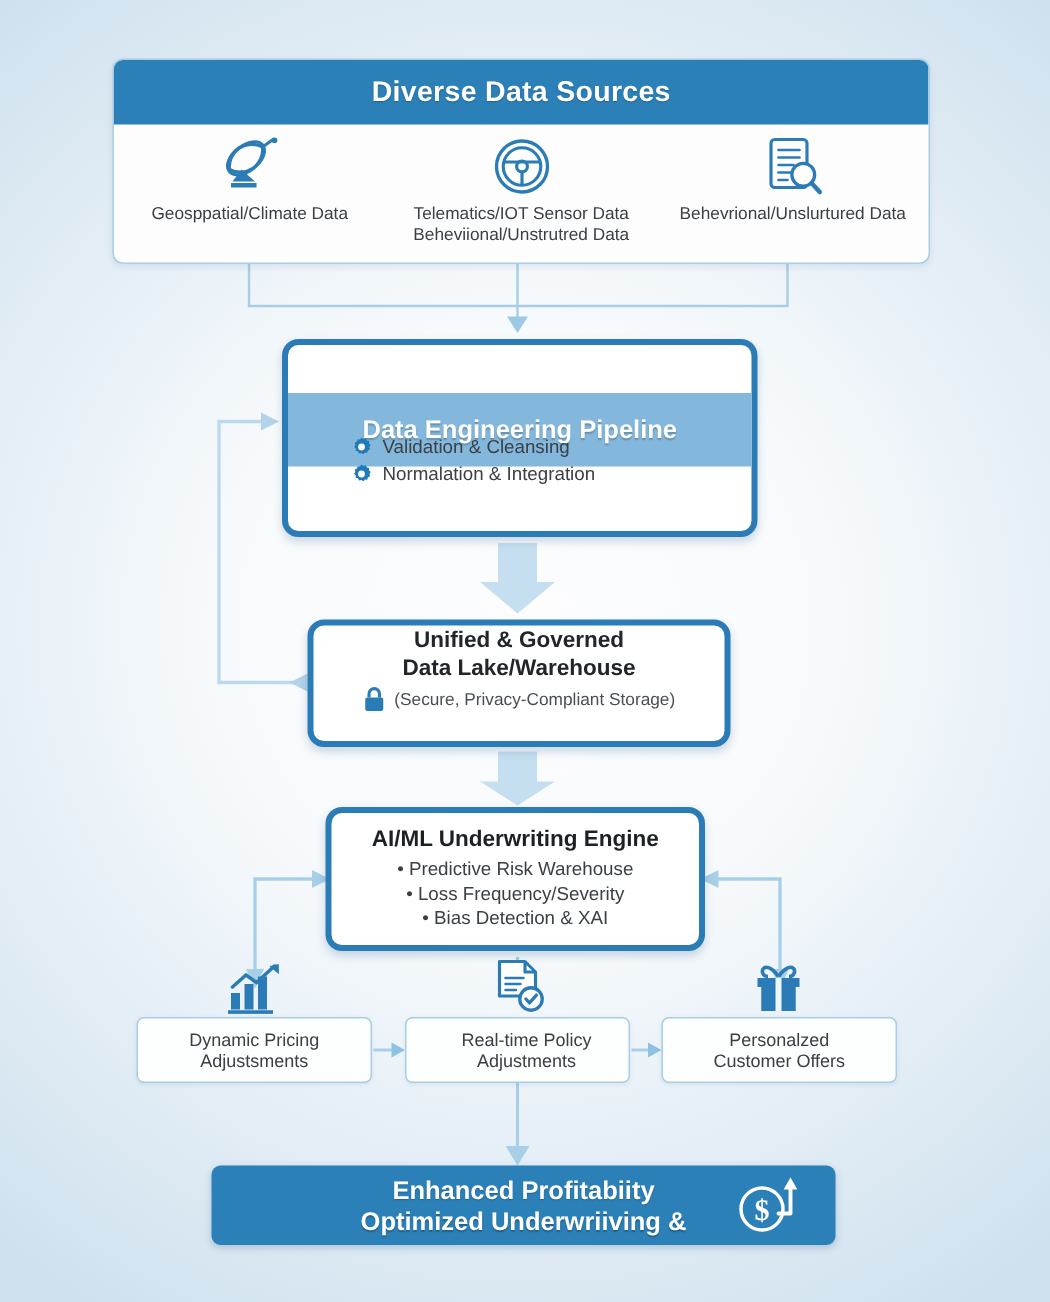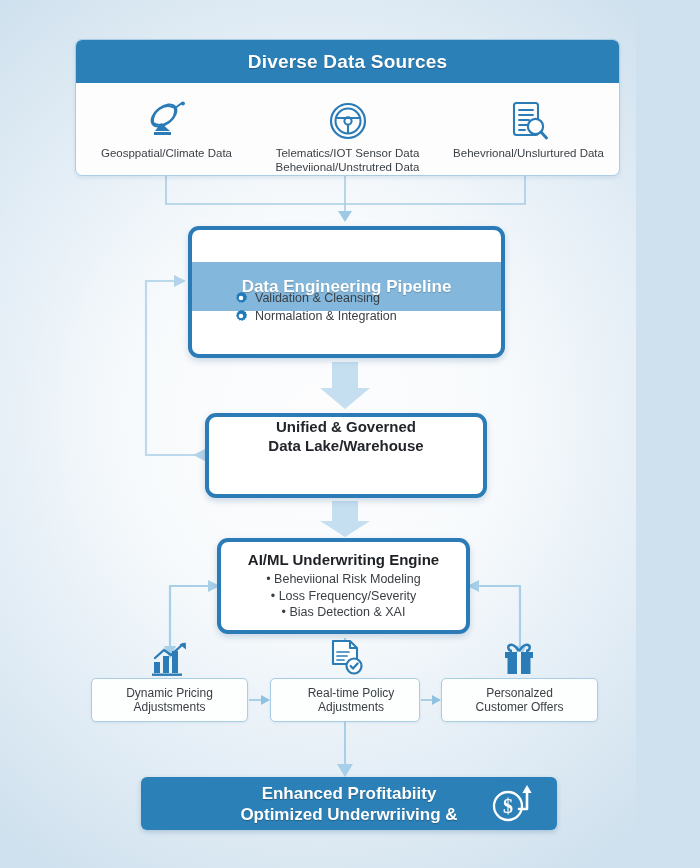--- a/index.html
+++ b/index.html
@@ -3,38 +3,38 @@
 <meta charset="utf-8">
 <style>
   html,body{margin:0;padding:0;}
   body{
     width:700px;height:868px;
     font-family:"Liberation Sans", sans-serif;
     background:#cfe1ee;
     overflow:hidden;
   }
   #stage{
-    position:relative;width:636px;height:868px;
+    position:relative;width:700px;height:868px;
     background:
       radial-gradient(ellipse 78% 62% at 50% 48%, #fdfdfe 0%, #f7fafc 38%, #e4eef6 68%, #cfe1ee 100%);
   }
   
   .card{position:absolute;box-sizing:border-box;}
   .hdr-banner{
     background:#2c80b8;color:#ffffff;font-weight:bold;
     display:flex;align-items:center;justify-content:center;
     text-shadow:0 1px 1px rgba(0,0,0,.25);
   }
   
   #ds-wrap{left:75px;top:39px;width:545px;height:137px;
     border:1px solid #a9cde5;border-radius:7px;background:#fdfdfd;
     box-shadow:0 2px 4px rgba(60,110,150,.12);overflow:hidden;}
   #ds-header{position:absolute;left:0;top:0;width:100%;height:43px;font-size:19px;letter-spacing:.2px;}
   #ds-body{position:absolute;left:0;top:43px;width:100%;height:94px;display:flex;}
-  .ds-col{flex:1;display:flex;flex-direction:column;align-items:center;justify-content:flex-start;padding-top:16px;}
+  .ds-col{flex:1;display:flex;flex-direction:column;align-items:center;justify-content:flex-start;padding-top:6px;}
   .ds-col .lbl{font-size:11.5px;color:#3a3f44;text-align:center;line-height:13.5px;margin-top:4px;}
   .ds-ico{height:44px;display:flex;align-items:center;justify-content:center;}
   
   #pipe{left:188px;top:226px;width:317px;height:132px;
     border:4px solid #2b7cb6;border-radius:11px;background:#ffffff;
     box-shadow:0 3px 6px rgba(40,90,140,.22);overflow:hidden;}
   #pipe-hd{position:absolute;left:0;top:0;width:100%;height:49px;background:#83b7db;
     display:flex;align-items:center;justify-content:center;color:#ffffff;font-weight:bold;font-size:17px;
     text-shadow:0 1px 1px rgba(0,0,0,.22);margin-top:32px;}
   #pipe-body{position:absolute;left:0;top:49px;width:100%;padding:12px 0 0 42px;box-sizing:border-box;}
@@ -217,25 +217,34 @@
         </span>
         <span>Normalation &amp; Integration</span>
       </div>
 
     </div>
   </div>
 
   <div class="card" id="lake">
     <div class="t1">Unified &amp; Governed</div>
     <div class="t1">Data Lake/Warehouse</div>
+    <div class="sub">
+      <span>
+        <svg width="15" height="17" viewBox="0 0 15 17">
+          <path d="M4 7 V4.6 a3.5 3.5 0 0 1 7 0 V7" fill="none" stroke="#2b7cb6" stroke-width="2.1"></path>
+          <rect x="1.5" y="7" width="12" height="9" rx="1.4" fill="#2b7cb6"></rect>
+        </svg>
+      </span>
+      <span class="txt">(Secure, Privacy-Compliant Storage)</span>
+    </div>
   </div>
 
   <div class="card" id="engine">
     <div class="t1">AI/ML Underwriting Engine</div>
-    <div class="li">• Beheviional Risk Modeling</div>
+    <div class="li">• Predictive Risk Warehouse</div>
     <div class="li">• Loss Frequency/Severity</div>
     <div class="li">• Bias Detection &amp; XAI</div>
   </div>
 
   <div class="out-ico" style="left:150px;top:642px;width:40px;">
     <svg width="36" height="34" viewBox="0 0 36 34">
       <rect x="2" y="20" width="6" height="11" fill="#2b7cb6"></rect>
       <rect x="11" y="14" width="6" height="17" fill="#2b7cb6"></rect>
       <rect x="20" y="9" width="6" height="22" fill="#2b7cb6"></rect>
       <rect x="0" y="31.5" width="30" height="2.4" fill="#2b7cb6"></rect>

